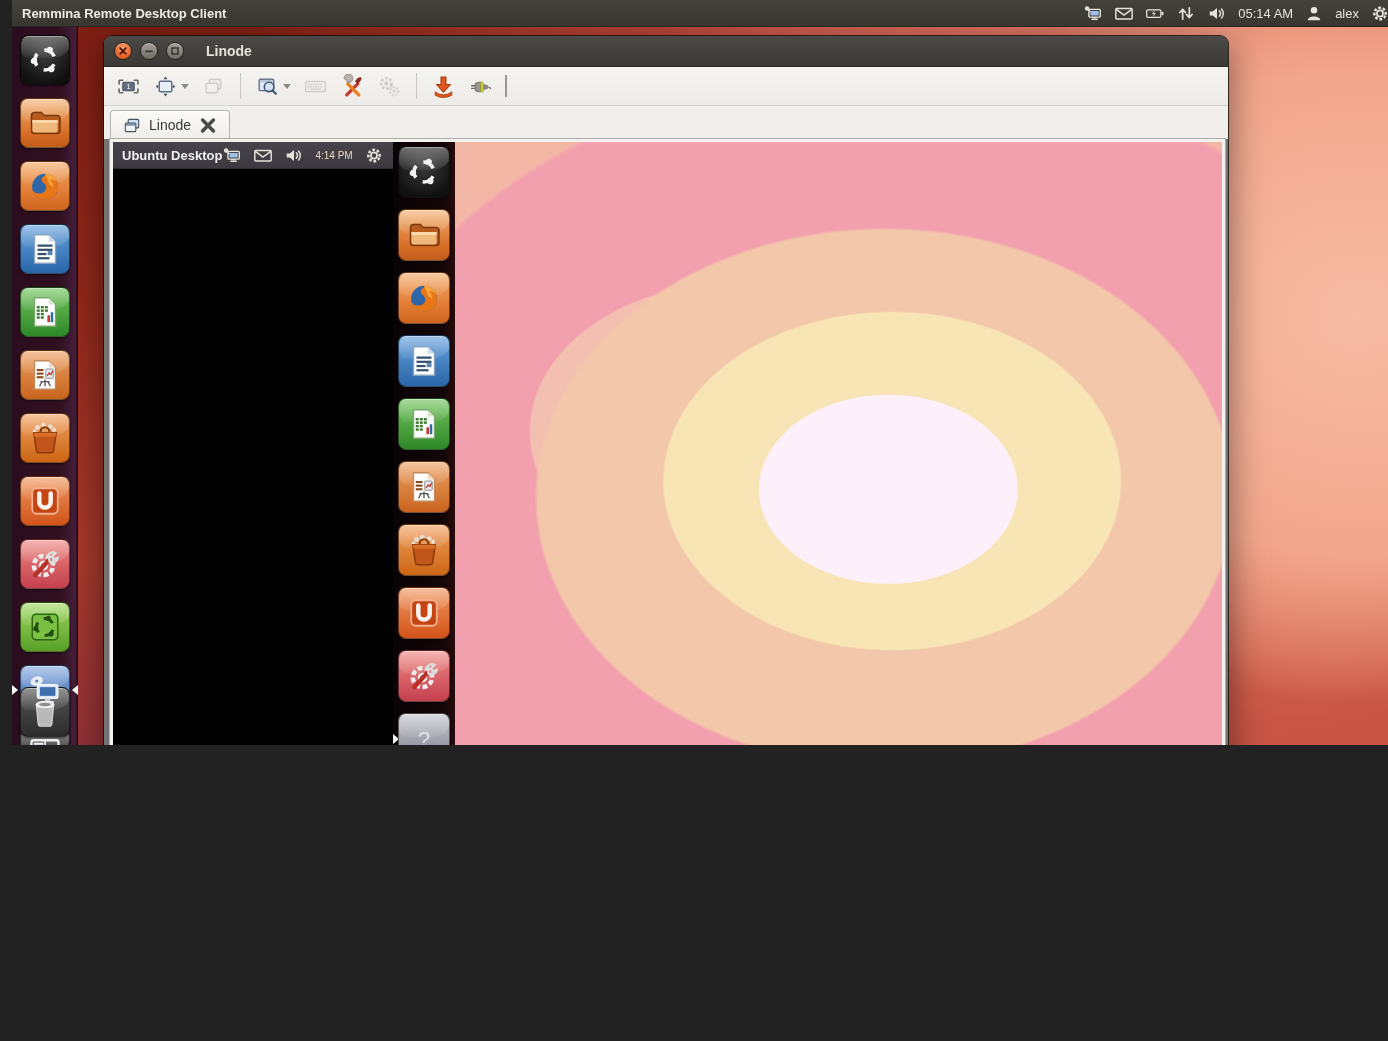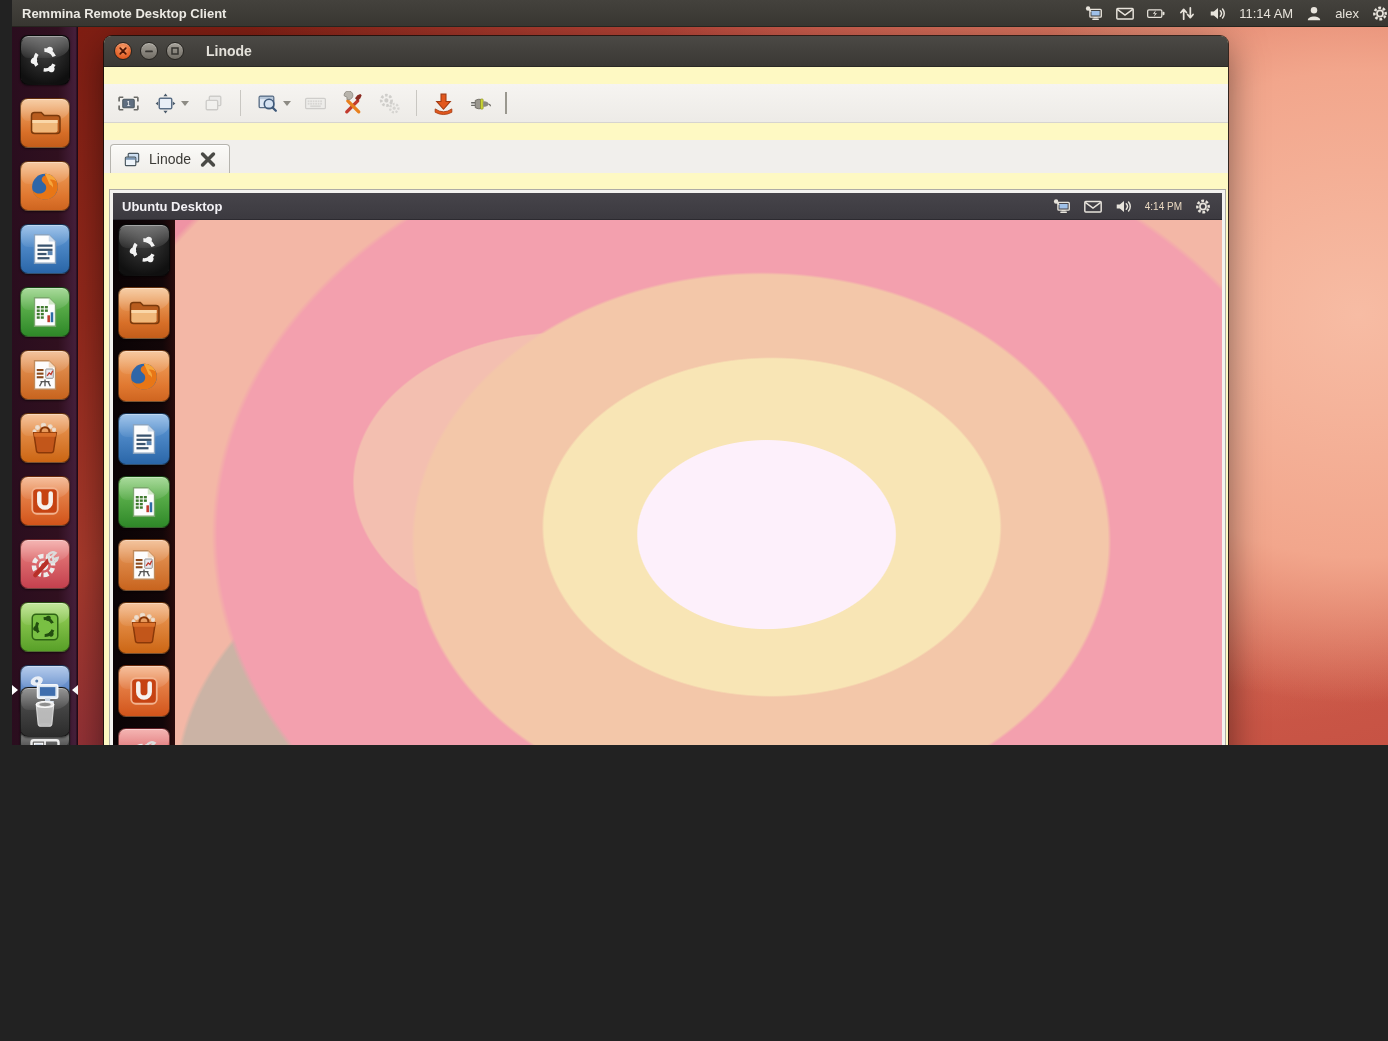--- a/index.html
+++ b/index.html
@@ -52,22 +52,22 @@
   .t-ubuntu-one{background:linear-gradient(#f09860,#d2541a);}
   .t-system-settings{background:linear-gradient(#ee8884,#c4404e);}
   .t-software-updater{background:linear-gradient(#a0d860,#58a028);}
   .t-remmina{background:linear-gradient(#88ace0,#3a68b0);}
   .t-unknown-app{background:linear-gradient(#c2c2cc,#84848e);}
   .t-workspace-switcher{background:linear-gradient(#4c4c4c,#1e1e1e);}
   .t-trash{background:linear-gradient(#565656,#2c2c2c);}
 
   
   .window{position:absolute;left:92px;top:36px;width:1124px;height:940px;z-index:5;
-    background:#fef9c3;border-radius:8px 8px 3px 3px;
-    box-shadow:0 10px 36px rgba(0,0,0,.5), 0 0 0 1px rgba(20,18,14,.8);display:flex;flex-direction:column;gap:17px;}
+    background:#737373;border-radius:8px 8px 3px 3px;
+    box-shadow:0 10px 36px rgba(0,0,0,.5), 0 0 0 1px rgba(20,18,14,.8);display:flex;flex-direction:column;}
   .titlebar{height:30px;border-radius:7px 7px 0 0;display:flex;align-items:center;padding:0 10px;gap:8px;
     background:linear-gradient(#4b4945,#3a3834);border-bottom:1px solid #2a2925;}
   .wbtn{width:18px;height:18px;border-radius:50%;display:flex;align-items:center;justify-content:center;
     border:1px solid #262420;box-sizing:border-box;box-shadow:inset 0 1px 0 rgba(255,255,255,.3);}
   .wbtn svg{width:12px;height:12px;display:block;}
   .wbtn-close{background:radial-gradient(circle at 50% 32%,#f59d6b,#e25a20 75%,#c74a14);}
   .wbtn-min,.wbtn-max{background:linear-gradient(#a5a199,#716d65);}
   .wtitle{font-weight:bold;font-size:14px;color:#e4e1da;margin-left:14px;}
 
   .toolbar{height:38px;background:linear-gradient(#f6f4f1,#edebe7);border-bottom:1px solid #d6d4d0;
@@ -81,21 +81,21 @@
 
   .tabbar{height:33px;background:#f1efec;display:flex;align-items:flex-end;padding:0 6px;}
   .tab{height:28px;display:flex;align-items:center;gap:7px;padding:0 11px;
     background:linear-gradient(#fbfaf8,#f0eeea);border:1px solid #b6b4ae;border-bottom:none;
     border-radius:4px 4px 0 0;box-shadow:inset 0 1px 0 #fff;}
   .tab svg{display:block;}
   .tab-label{font-size:14px;color:#3b3a36;}
 
   
   .remote-frame{flex:1;margin:0 3px 4px 6px;border:3px solid #f3f2ef;box-shadow:0 0 0 1px #aeaca6;
-    display:flex;flex-direction:column;overflow:hidden;background:#000;}
+    display:flex;flex-direction:row;overflow:hidden;background:#000;}
   .remote-panel{height:27px;background:linear-gradient(#46444a,#3c3a40);border-bottom:1px solid #2c2a30;
     display:flex;align-items:center;padding:0 9px;box-sizing:border-box;color:#f2f0f4;flex:0 0 auto;}
   .remote-title{font-weight:bold;font-size:13px;}
   .remote-time{font-size:10px;color:#e8d7c0;}
   .remote-body{flex:1;position:relative;background:#0b0406;}
   .remote-launcher{position:absolute;left:0;top:0;bottom:0;width:62px;padding-top:4px;gap:11px;
     background:linear-gradient(90deg,#0a0305 0%,#120608 80%,#2a0b0c 100%);box-sizing:border-box;z-index:2;}
   .remote-launcher .tile{width:52px;height:52px;}
   .remote-launcher .launcher-trash{bottom:6px;}
   .remote-wallpaper{position:absolute;left:62px;top:0;right:0;bottom:0;z-index:1;
@@ -160,21 +160,21 @@
               <path d="M13.5 4 V14 M10.6 11 L13.5 14.4 L16.4 11" fill="none" stroke="#e8e4dc" stroke-width="1.8" stroke-linecap="round" stroke-linejoin="round"></path>
             </svg>
           </span>
           <span class="tray-ic">
             <svg viewBox="0 0 22 20">
               <path d="M3 7.8 h3.4 L11 4 v12 L6.4 12.2 H3 z" fill="#e8e4dc"></path>
               <path d="M13.5 7 a4.4 4.4 0 0 1 0 6 M16 5 a7.6 7.6 0 0 1 0 10" fill="none" stroke="#e8e4dc" stroke-width="1.6" stroke-linecap="round"></path>
             </svg>
           </span>
         </span>
-      <span class="panel-time">11:14 AM</span>
+      <span class="panel-time">05:14 AM</span>
       <span class="tray-ic">
           <svg viewBox="0 0 20 20">
             <circle cx="10" cy="6.5" r="3.4" fill="#e8e4dc"></circle>
             <path d="M3.5 17 c0-5.2 13-5.2 13 0 z" fill="#e8e4dc"></path>
           </svg>
         </span>
       <span class="panel-user">alex</span>
       <span class="tray-ic">
           <svg viewBox="0 0 20 20">
             <g transform="rotate(22 10 10)">

